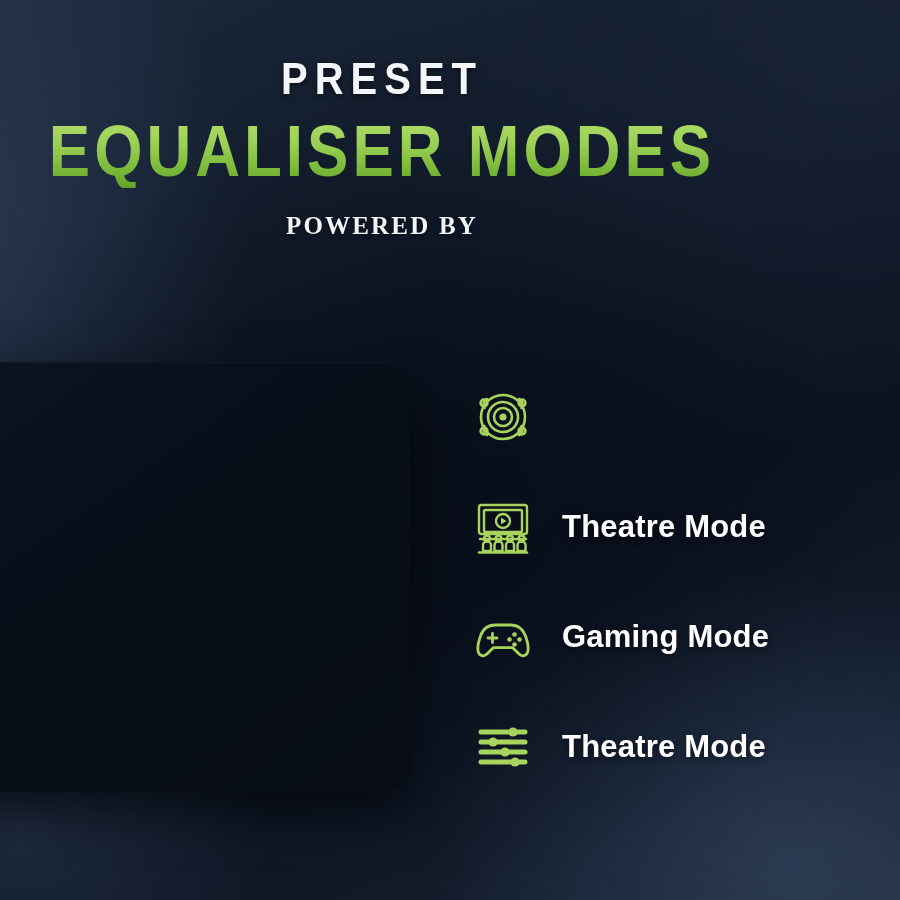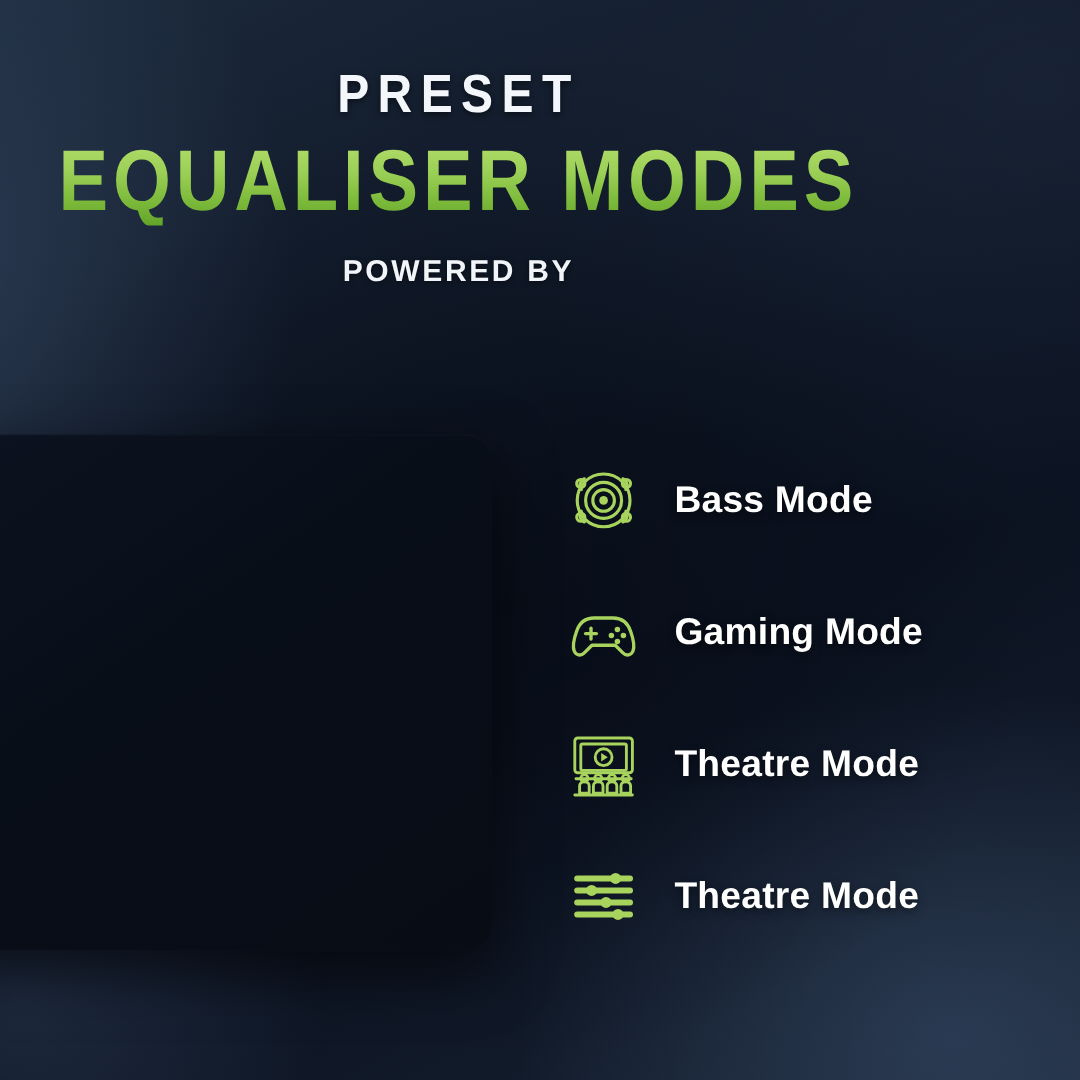--- a/index.html
+++ b/index.html
@@ -71,20 +71,21 @@
     -webkit-text-fill-color: transparent;
     transform: scaleY(1.16);
     transform-origin: top center;
   }
   .powered-row {
     margin-top: 34px;
     display: flex;
     align-items: center;
     justify-content: center;
     gap: 16px;
+    font-family: Liberation Serif, serif;
   }
   .powered-by {
     font-size: 25px;
     font-weight: 700;
     letter-spacing: 2.2px;
     color: #f1f5f9;
     text-shadow: 0 1px 4px rgba(0,0,0,0.5);
   }
   .logo {
     display: flex;
@@ -245,36 +246,20 @@
           <path d="M16 14 a6 6 0 0 0 -2.5 9"></path>
           <path d="M48 14 a6 6 0 0 1 2.5 9"></path>
           <path d="M16 50 a6 6 0 0 1 -2.5 -9"></path>
           <path d="M48 50 a6 6 0 0 0 2.5 -9"></path>
           <circle cx="13" cy="18" r="3.4"></circle>
           <circle cx="51" cy="18" r="3.4"></circle>
           <circle cx="13" cy="46" r="3.4"></circle>
           <circle cx="51" cy="46" r="3.4"></circle>
         </svg>
       </div>
-      <div class="mode-label">Bass Mode</div>
-    </div>
-
-    <div class="mode-row">
-      <div class="mode-icon">
-        <svg width="64" height="64" viewBox="0 0 64 64" fill="none" stroke="#a8d45e" stroke-width="2.8" stroke-linecap="round" stroke-linejoin="round">
-          <path d="M24 20 h16 c7 0 12 4 14.5 11 c2.6 7.4 3.4 13 2 16.5 c-1.4 3.6 -5.6 4.4 -8.4 1.6 l-6.4 -6.4 h-19.4 l-6.4 6.4 c-2.8 2.8 -7 2 -8.4 -1.6 c-1.4 -3.5 -0.6 -9.1 2 -16.5 C11.9 24 17 20 24 20 Z"></path>
-          <path d="M21.5 28.5 v9"></path>
-          <path d="M17 33 h9"></path>
-          <circle cx="43.5" cy="29.5" r="2.3" fill="#a8d45e" stroke="none"></circle>
-          <circle cx="38.5" cy="34.5" r="2.3" fill="#a8d45e" stroke="none"></circle>
-          <circle cx="48.5" cy="34.5" r="2.3" fill="#a8d45e" stroke="none"></circle>
-          <circle cx="43.5" cy="39.5" r="2.3" fill="#a8d45e" stroke="none"></circle>
-        </svg>
-      </div>
-      <div class="mode-label">Gaming Mode</div>
     </div>
 
     <div class="mode-row">
       <div class="mode-icon">
         <svg width="64" height="64" viewBox="0 0 64 64" fill="none" stroke="#a8d45e" stroke-width="2.4" stroke-linecap="round" stroke-linejoin="round">
           <rect x="8" y="10" width="48" height="29" rx="2.5"></rect>
           <rect x="13" y="15" width="38" height="22" rx="1.5"></rect>
           <circle cx="32" cy="26" r="7"></circle>
           <path d="M30 22.5 L35.5 26 L30 29.5 Z" fill="#a8d45e" stroke="none"></path>
           <path d="M9 44 h46"></path>
@@ -287,20 +272,35 @@
           <path d="M46.5 56 v-6 a3.5 3.5 0 0 1 3.5 -3.5 h1 a3.5 3.5 0 0 1 3.5 3.5 v6 Z"></path>
           <circle cx="50.5" cy="43.5" r="3"></circle>
           <path d="M8 57.5 h48"></path>
         </svg>
       </div>
       <div class="mode-label">Theatre Mode</div>
     </div>
 
     <div class="mode-row">
       <div class="mode-icon">
+        <svg width="64" height="64" viewBox="0 0 64 64" fill="none" stroke="#a8d45e" stroke-width="2.8" stroke-linecap="round" stroke-linejoin="round">
+          <path d="M24 20 h16 c7 0 12 4 14.5 11 c2.6 7.4 3.4 13 2 16.5 c-1.4 3.6 -5.6 4.4 -8.4 1.6 l-6.4 -6.4 h-19.4 l-6.4 6.4 c-2.8 2.8 -7 2 -8.4 -1.6 c-1.4 -3.5 -0.6 -9.1 2 -16.5 C11.9 24 17 20 24 20 Z"></path>
+          <path d="M21.5 28.5 v9"></path>
+          <path d="M17 33 h9"></path>
+          <circle cx="43.5" cy="29.5" r="2.3" fill="#a8d45e" stroke="none"></circle>
+          <circle cx="38.5" cy="34.5" r="2.3" fill="#a8d45e" stroke="none"></circle>
+          <circle cx="48.5" cy="34.5" r="2.3" fill="#a8d45e" stroke="none"></circle>
+          <circle cx="43.5" cy="39.5" r="2.3" fill="#a8d45e" stroke="none"></circle>
+        </svg>
+      </div>
+      <div class="mode-label">Gaming Mode</div>
+    </div>
+
+    <div class="mode-row">
+      <div class="mode-icon">
         <svg width="64" height="64" viewBox="0 0 64 64" fill="none">
           <g stroke="#a8d45e" stroke-width="5" stroke-linecap="round">
             <path d="M10 17 h44"></path>
             <path d="M10 27 h44"></path>
             <path d="M10 37 h44"></path>
             <path d="M10 47 h44"></path>
           </g>
           <circle cx="42" cy="17" r="4.6" fill="#a8d45e"></circle>
           <circle cx="22" cy="27" r="4.6" fill="#a8d45e"></circle>
           <circle cx="34" cy="37" r="4.6" fill="#a8d45e"></circle>

